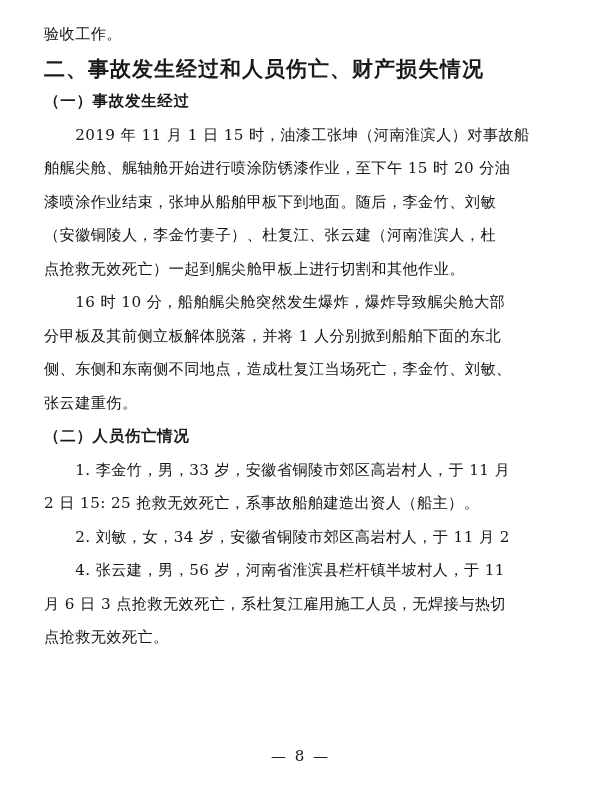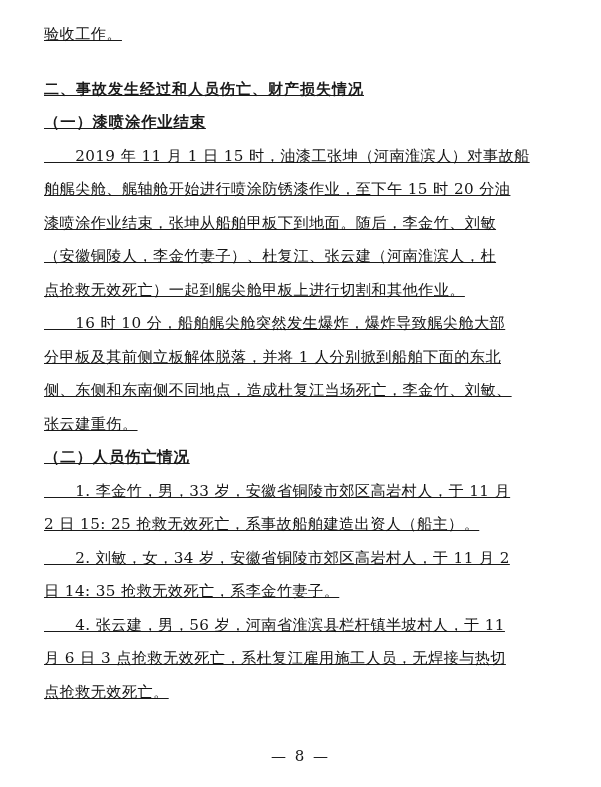--- a/index.html
+++ b/index.html
@@ -14,36 +14,34 @@
     color: #1a1a1a;
     position: relative;
     overflow: hidden;
   }
   .page {
     position: relative;
     width: 601px;
     height: 787px;
     box-sizing: border-box;
     padding: 18px 44px 0 44px;
-    text-decoration: underline;
   }
   .line {
     font-size: 15.2px;
     line-height: 33.5px;
     letter-spacing: 0.4px;
     white-space: pre;
     color: #141414;
   }
   .sec-head {
     font-weight: bold;
-    font-size: 15px;
+    font-size: 21px;
     line-height: 33.5px;
     letter-spacing: 1.0px;
     white-space: pre;
-    margin-top: 21px;
   }
   .sub-head {
     font-weight: bold;
     font-size: 15.4px;
     line-height: 33.5px;
     letter-spacing: 0.8px;
     white-space: pre;
   }
   .pagenum {
     position: absolute;
@@ -66,21 +64,21 @@
 
   <div class="blk">
     <div class="line">验收工作。</div>
   </div>
 
   <div class="blk">
     <div class="sec-head">二、事故发生经过和人员伤亡、财产损失情况</div>
   </div>
 
   <div class="blk">
-    <div class="sub-head">（一）漆喷涂作业结束</div>
+    <div class="sub-head">（一）事故发生经过</div>
   </div>
 
   <div class="blk">
     <div class="line">　　2019 年 11 月 1 日 15 时，油漆工张坤（河南淮滨人）对事故船</div>
     <div class="line">舶艉尖舱、艉轴舱开始进行喷涂防锈漆作业，至下午 15 时 20 分油</div>
     <div class="line">漆喷涂作业结束，张坤从船舶甲板下到地面。随后，李金竹、刘敏</div>
     <div class="line">（安徽铜陵人，李金竹妻子）、杜复江、张云建（河南淮滨人，杜</div>
     <div class="line">点抢救无效死亡）一起到艉尖舱甲板上进行切割和其他作业。</div>
   </div>
 
@@ -95,21 +93,20 @@
     <div class="sub-head">（二）人员伤亡情况</div>
   </div>
 
   <div class="blk">
     <div class="line">　　1. 李金竹，男，33 岁，安徽省铜陵市郊区高岩村人，于 11 月</div>
     <div class="line">2 日 15: 25 抢救无效死亡，系事故船舶建造出资人（船主）。</div>
   </div>
 
   <div class="blk">
     <div class="line">　　2. 刘敏，女，34 岁，安徽省铜陵市郊区高岩村人，于 11 月 2</div>
-    <div class="line">日 14: 35 抢救无效死亡，系李金竹妻子。</div>
   </div>
 
 
   <div class="blk">
     <div class="line">　　4. 张云建，男，56 岁，河南省淮滨县栏杆镇半坡村人，于 11</div>
     <div class="line">月 6 日 3 点抢救无效死亡，系杜复江雇用施工人员，无焊接与热切</div>
     <div class="line">点抢救无效死亡。</div>
   </div>
 
   <div class="pagenum">— 8 —</div>

